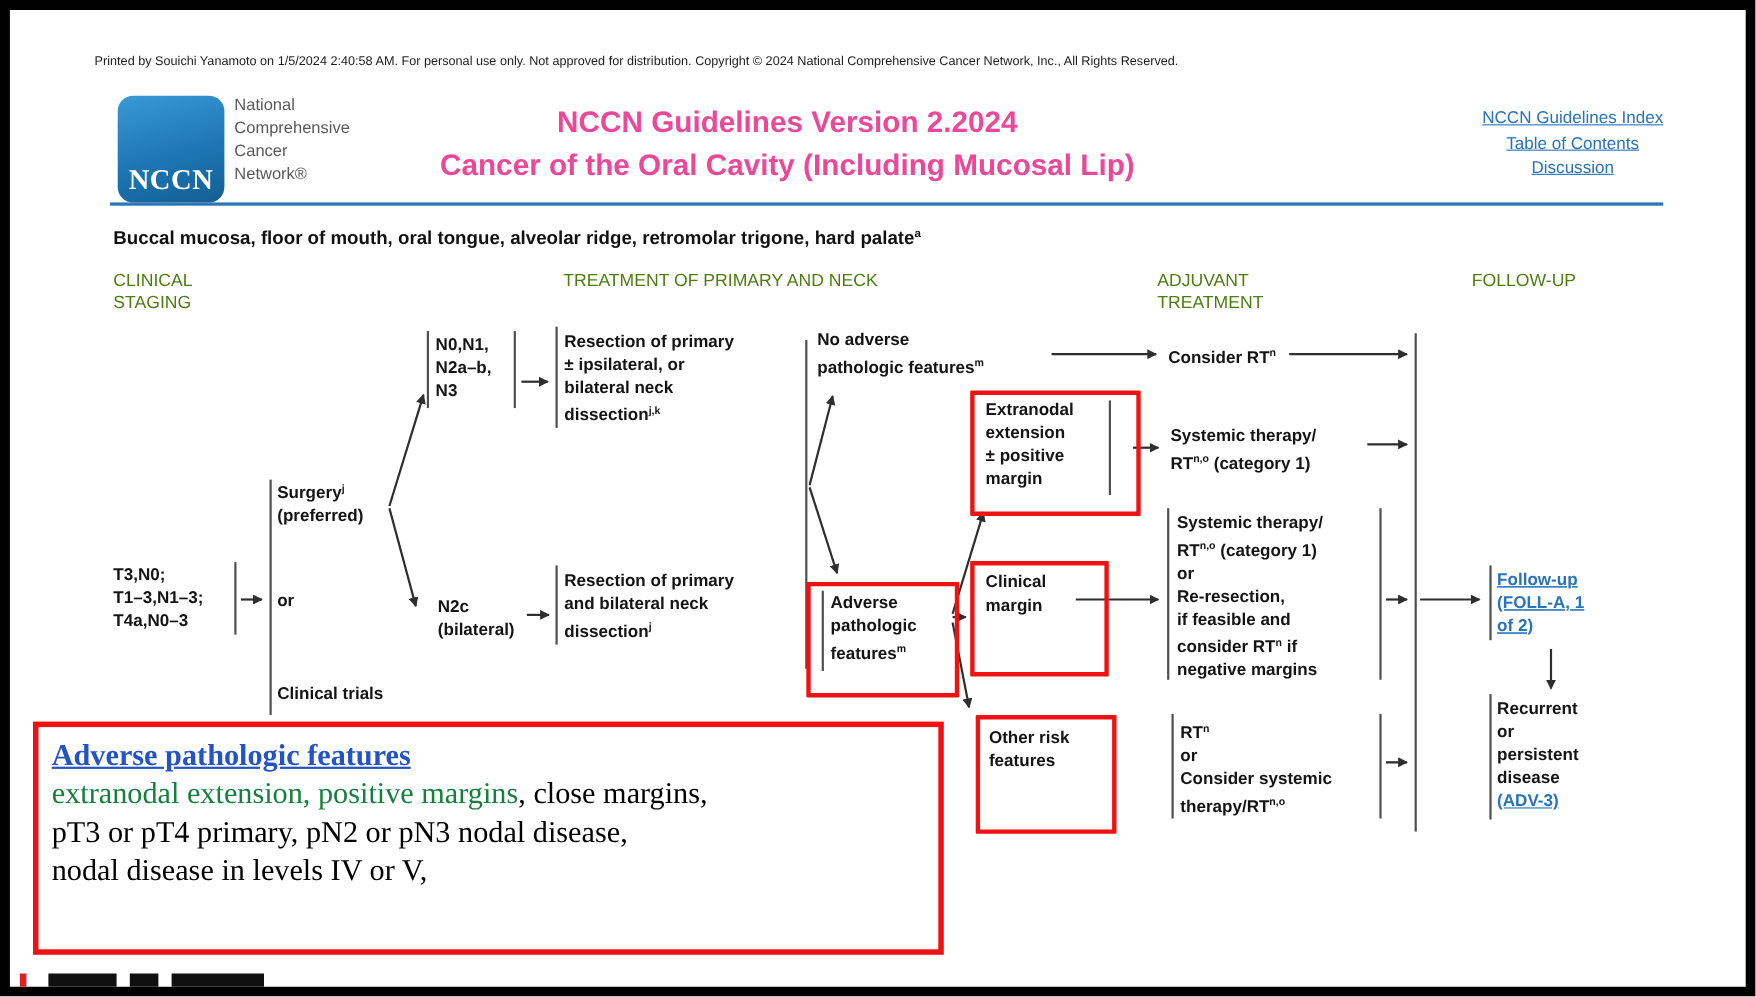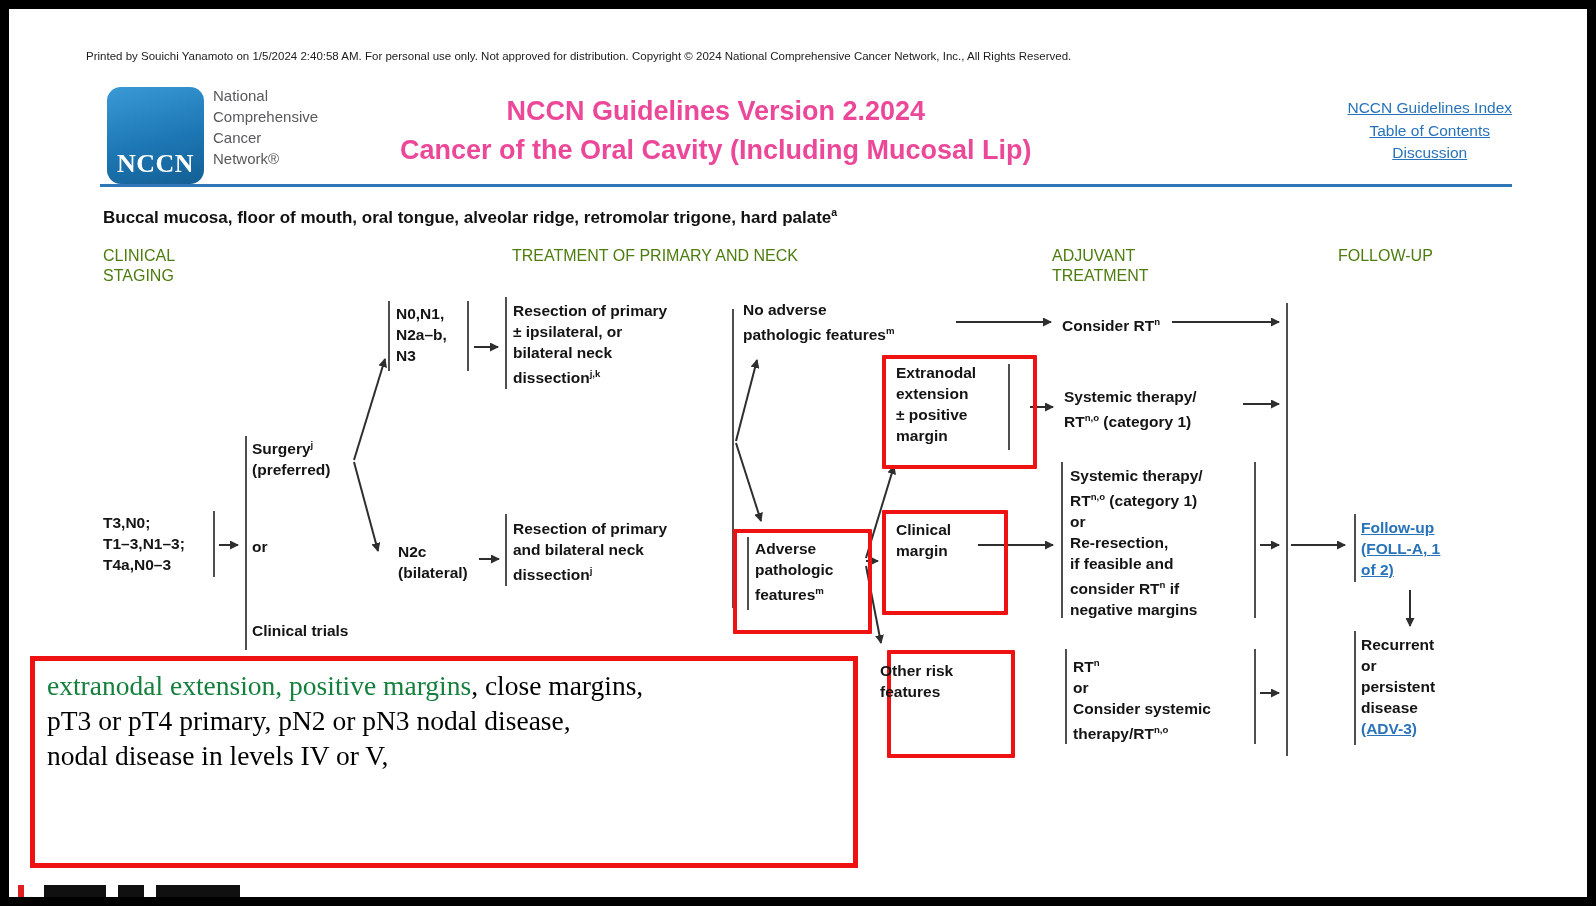--- a/index.html
+++ b/index.html
@@ -182,21 +182,21 @@
       <div>extension</div>
     <div>± positive</div>
       <div>margin</div>
   </div>
 
   <div class="node" style="left:896px;top:519px">
     <div>Clinical</div>
       <div>margin</div>
   </div>
 
-  <div class="node" style="left:880px;top:660px">
+  <div class="node" style="left:899px;top:660px">
     <div>Other risk</div>
       <div>features</div>
   </div>
 
   <div class="node" style="left:1062px;top:311px">
     <span>Consider RT</span><sup>n</sup>
   </div>
 
   <div class="node" style="left:1064px;top:386px">
     <div>Systemic therapy/</div>
@@ -228,20 +228,21 @@
 
   <div class="node" style="left:1361px;top:634px">
     <div>Recurrent</div>
     <div>or</div>
     <div>persistent</div>
     <div>disease</div>
     <div class="bluelink">(ADV-3)</div>
   </div>
 
   <div class="anno">
+    <div class="anno-heading"><span>Adverse pathologic features</span></div>
     <div><span class="anno-red">extranodal extension, positive margins</span><span>, close margins,</span></div>
     <div>pT3 or pT4 primary, pN2 or pN3 nodal disease,</div>
     <div>nodal disease in levels IV or V,</div>
   </div>
 
   <div class="frag-red" style="left:18px;top:885px;width:6px;height:12px"></div>
   <div class="frag" style="left:44px;top:885px;width:62px;height:12px"></div>
   <div class="frag" style="left:118px;top:885px;width:26px;height:12px"></div>
   <div class="frag" style="left:156px;top:885px;width:84px;height:12px"></div>
 

